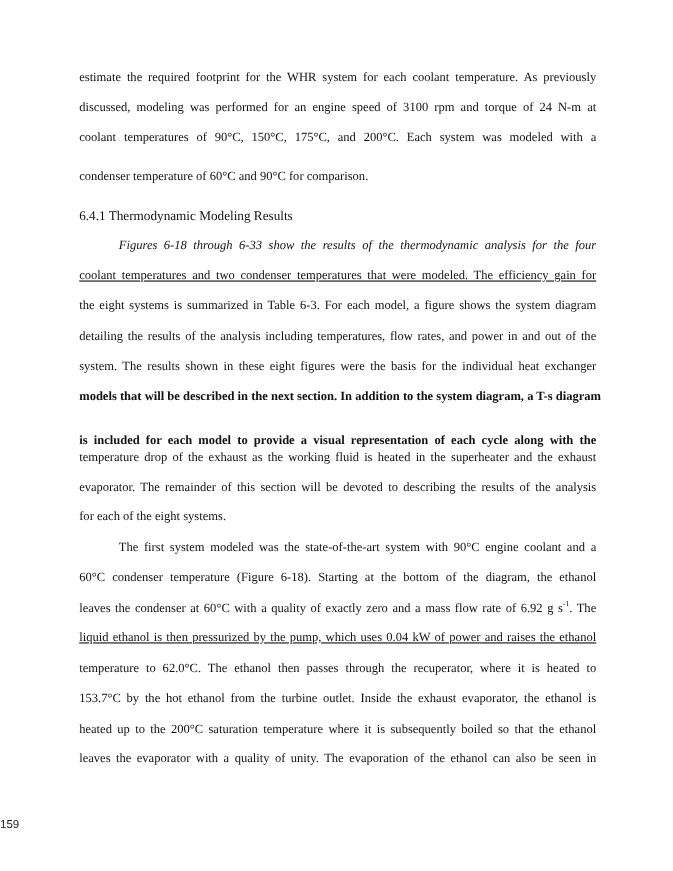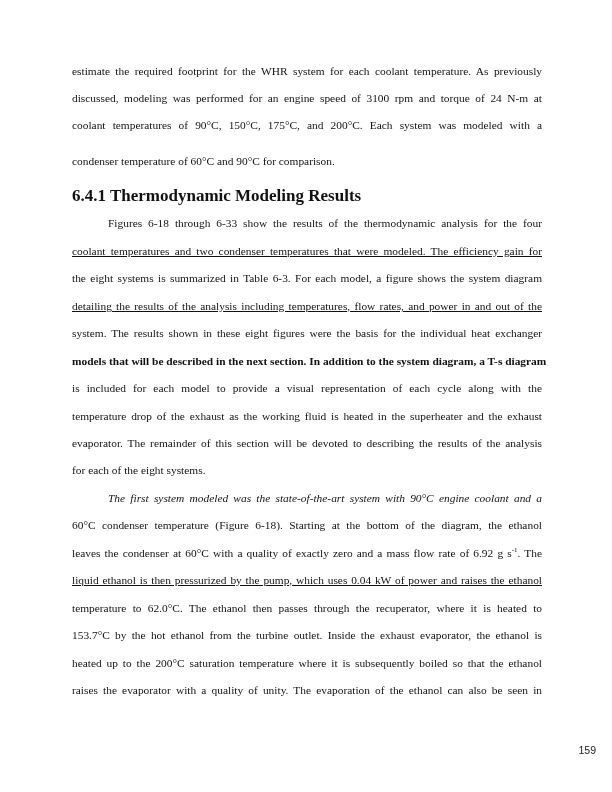--- a/index.html
+++ b/index.html
@@ -34,67 +34,67 @@
     .line.last {
       text-align-last: left;
     }
     .line.indent {
       padding-left: 36px;
       width: 434px;
     }
     .heading {
       position: absolute;
       left: 0;
-      font-size: 17px;
+      font-size: 12px;
       line-height: 14px;
-      font-weight: bold;
+      font-weight: normal;
       white-space: nowrap;
     }
     sup {
       font-size: 7px;
       line-height: 0;
       vertical-align: super;
     }
     .page-number {
       position: absolute;
       left: 0;
-      width: 596px;
+      width: 488px;
       top: 744px;
-      text-align: right;
+      text-align: left;
       font-family: "Liberation Sans", "DejaVu Sans", sans-serif;
       font-size: 10.5px;
       color: #222222;
     }
   </style>
 </head>
 <body>
 
 <div class="page">
 
   <div class="line" style="top:0px;">estimate the required footprint for the WHR system for each coolant temperature. As previously</div>
   <div class="line" style="top:27px;">discussed, modeling was performed for an engine speed of 3100 rpm and torque of 24 N-m at</div>
   <div class="line" style="top:54px;">coolant temperatures of 90°C, 150°C, 175°C, and 200°C. Each system was modeled with a</div>
   <div class="line last" style="top:90px;">condenser temperature of 60°C and 90°C for comparison.</div>
 
   <div class="heading" style="top:125px;">6.4.1 Thermodynamic Modeling Results</div>
 
-  <div class="line indent" style="top:152px;">Figures 6-18 through 6-33 show the results of the thermodynamic analysis for the four</div>
+  <div class="line indent" style="top:152px;font-style:italic;">Figures 6-18 through 6-33 show the results of the thermodynamic analysis for the four</div>
   <div class="line" style="top:180px;text-decoration:underline;">coolant temperatures and two condenser temperatures that were modeled. The efficiency gain for</div>
   <div class="line" style="top:207px;">the eight systems is summarized in Table 6-3. For each model, a figure shows the system diagram</div>
-  <div class="line" style="top:235px;text-decoration:underline;">detailing the results of the analysis including temperatures, flow rates, and power in and out of the</div>
+  <div class="line" style="top:235px;">detailing the results of the analysis including temperatures, flow rates, and power in and out of the</div>
   <div class="line" style="top:262px;">system. The results shown in these eight figures were the basis for the individual heat exchanger</div>
   <div class="line" style="top:290px;font-weight:bold;">models that will be described in the next section. In addition to the system diagram, a T-s diagram</div>
-  <div class="line" style="top:317px;">is included for each model to provide a visual representation of each cycle along with the</div>
+  <div class="line" style="top:330px;font-weight:bold;">is included for each model to provide a visual representation of each cycle along with the</div>
   <div class="line" style="top:345px;">temperature drop of the exhaust as the working fluid is heated in the superheater and the exhaust</div>
   <div class="line" style="top:372px;">evaporator. The remainder of this section will be devoted to describing the results of the analysis</div>
   <div class="line last" style="top:399px;">for each of the eight systems.</div>
 
-  <div class="line indent" style="top:427px;font-style:italic;">The first system modeled was the state-of-the-art system with 90°C engine coolant and a</div>
+  <div class="line indent" style="top:427px;">The first system modeled was the state-of-the-art system with 90°C engine coolant and a</div>
   <div class="line" style="top:454px;">60°C condenser temperature (Figure 6-18). Starting at the bottom of the diagram, the ethanol</div>
   <div class="line" style="top:482px;"><span>leaves the condenser at 60°C with a quality of exactly zero and a mass flow rate of 6.92 g s</span><sup>-1</sup><span>. The</span></div>
   <div class="line" style="top:509px;text-decoration:underline;">liquid ethanol is then pressurized by the pump, which uses 0.04 kW of power and raises the ethanol</div>
   <div class="line" style="top:537px;">temperature to 62.0°C. The ethanol then passes through the recuperator, where it is heated to</div>
   <div class="line" style="top:564px;">153.7°C by the hot ethanol from the turbine outlet. Inside the exhaust evaporator, the ethanol is</div>
   <div class="line" style="top:592px;">heated up to the 200°C saturation temperature where it is subsequently boiled so that the ethanol</div>
-  <div class="line" style="top:619px;">raises the evaporator with a quality of unity. The evaporation of the ethanol can also be seen in</div>
+  <div class="line" style="top:619px;">leaves the evaporator with a quality of unity. The evaporation of the ethanol can also be seen in</div>
 </div>
 
 <div class="page-number">159</div>
 
 </body></html>

